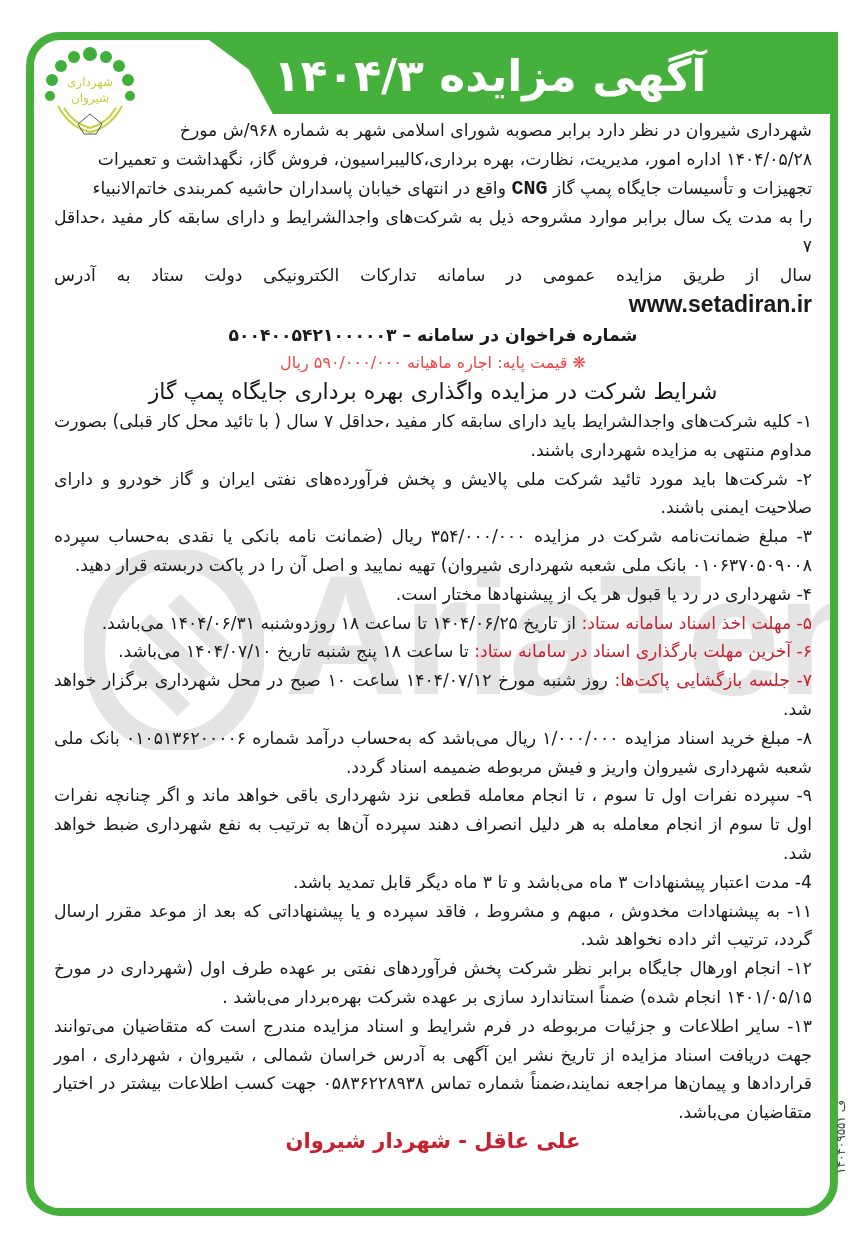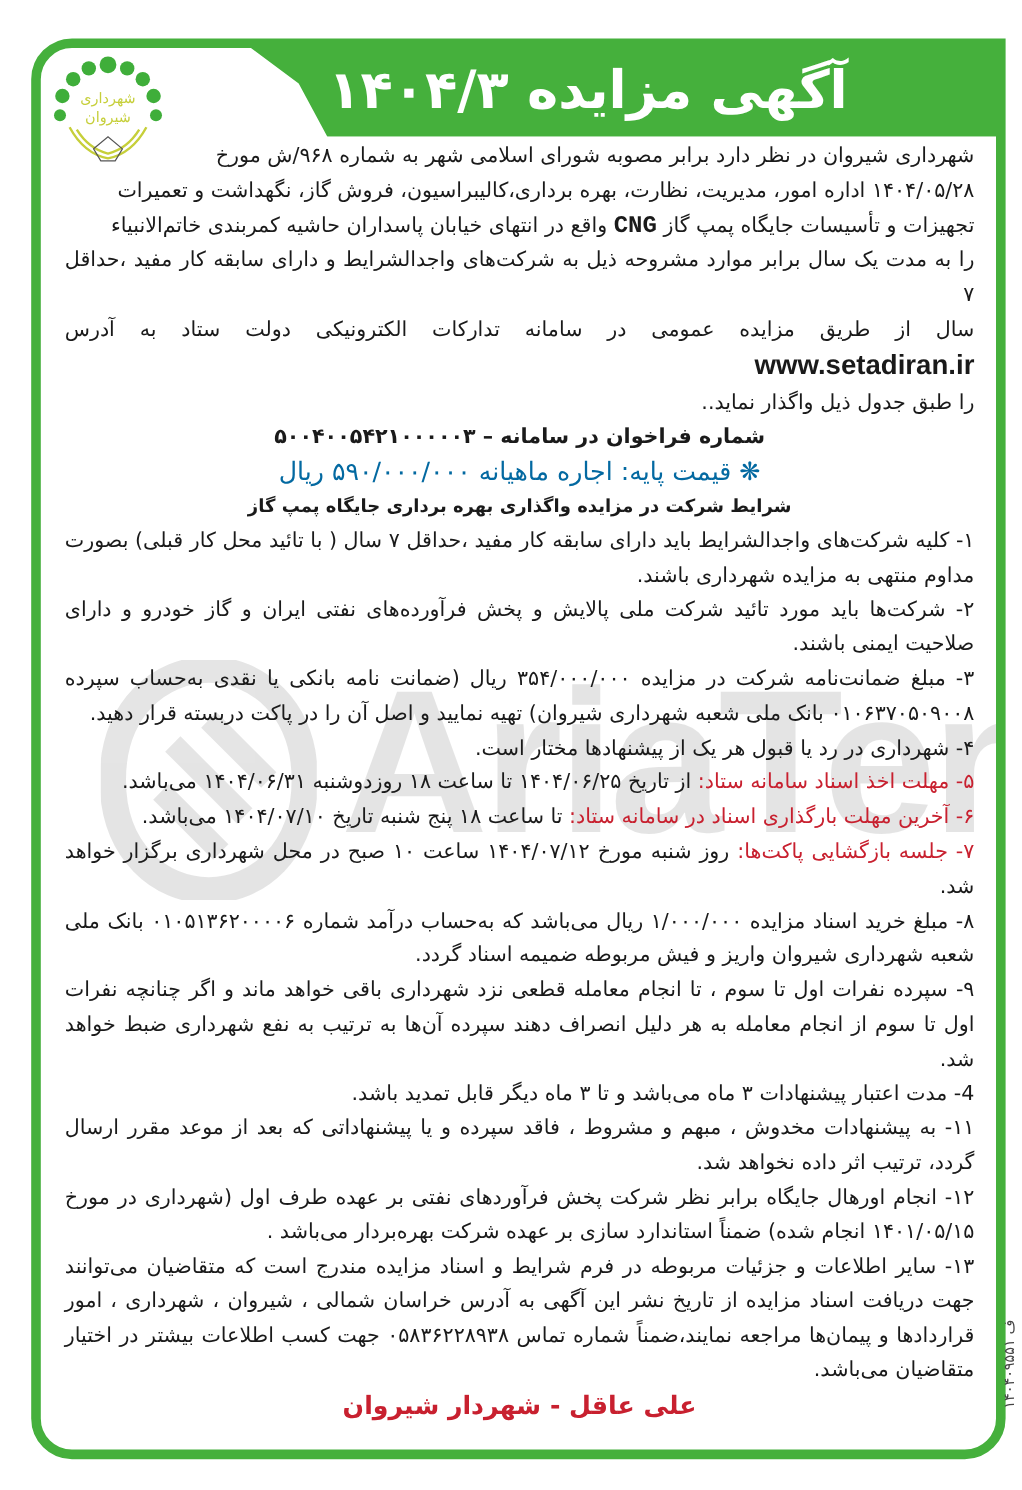--- a/index.html
+++ b/index.html
@@ -43,22 +43,22 @@
   .content {
     position: absolute; left: 20px; right: 18px; top: 76px; direction: rtl; text-align: justify;
     font-size: 17.2px; line-height: 28.8px;
   }
   .content p { margin: 0; }
   .center { text-align: center; }
   .bold { font-weight: bold; }
   .red { color: #c8202f; }
   .cng { font-weight: bold; font-family: Liberation Mono, monospace; font-size: 20px; }
   .url { font-weight: bold; font-family: "Liberation Sans", sans-serif; font-size: 23px; }
-  .section-title { font-weight: bold; font-size: 15px; }
-  .base-price { color: #0369a1; font-size: 21px; }
+  .section-title { font-weight: normal; font-size: 22px; }
+  .base-price { color: #ef4444; font-size: 16px; }
   .signature { color: #c8202f; font-weight: bold; font-size: 21px; text-align: center; margin-top: 4px; }
 
   .side-code {
     position: absolute; right: 2px; top: 1062px; width: 16px; height: 150px;
     writing-mode: vertical-rl; transform: rotate(180deg); font-size: 12px; color: #444;
     text-align: center; direction: rtl;
   }
 </style>
 </head>
 <body>
@@ -102,21 +102,20 @@
     <p>
       <span>تجهیزات و تأسیسات جایگاه پمپ گاز</span>
       <span class="cng">CNG</span>
       <span>واقع در انتهای خیابان پاسداران حاشیه کمربندی خاتم‌الانبیاء</span>
     </p>
     <p>را به مدت یک سال برابر موارد مشروحه ذیل به شرکت‌های واجدالشرایط و دارای سابقه کار مفید ،حداقل ۷</p>
     <p>
       <span>سال از طریق مزایده عمومی در سامانه تدارکات الکترونیکی دولت ستاد به آدرس</span>
       <span class="url">www.setadiran.ir</span>
     </p>
-    <p>را طبق جدول ذیل واگذار نماید..</p>
 
     <p class="center bold">شماره فراخوان در سامانه – ۵۰۰۴۰۰۵۴۲۱۰۰۰۰۰۳</p>
     <p class="center base-price">
       <span>❋ </span><span>قیمت پایه: اجاره ماهیانه ۵۹۰/۰۰۰/۰۰۰ ریال</span>
     </p>
     <p class="center section-title">شرایط شرکت در مزایده واگذاری بهره برداری جایگاه پمپ گاز</p>
 
     <p><span class="red"></span><span>۱- کلیه شرکت‌های واجدالشرایط باید دارای سابقه کار مفید ،حداقل ۷ سال ( با تائید محل کار قبلی) بصورت مداوم منتهی به مزایده شهرداری باشند.</span></p>
     <p><span class="red"></span><span>۲- شرکت‌ها باید مورد تائید شرکت ملی پالایش و پخش فرآورده‌های نفتی ایران و گاز خودرو و دارای صلاحیت ایمنی باشند.</span></p>
     <p><span class="red"></span><span>۳- مبلغ ضمانت‌نامه شرکت در مزایده ۳۵۴/۰۰۰/۰۰۰ ریال (ضمانت نامه بانکی یا نقدی به‌حساب سپرده ۰۱۰۶۳۷۰۵۰۹۰۰۸ بانک ملی شعبه شهرداری شیروان) تهیه نمایید و اصل آن را در پاکت دربسته قرار دهید.</span></p>

